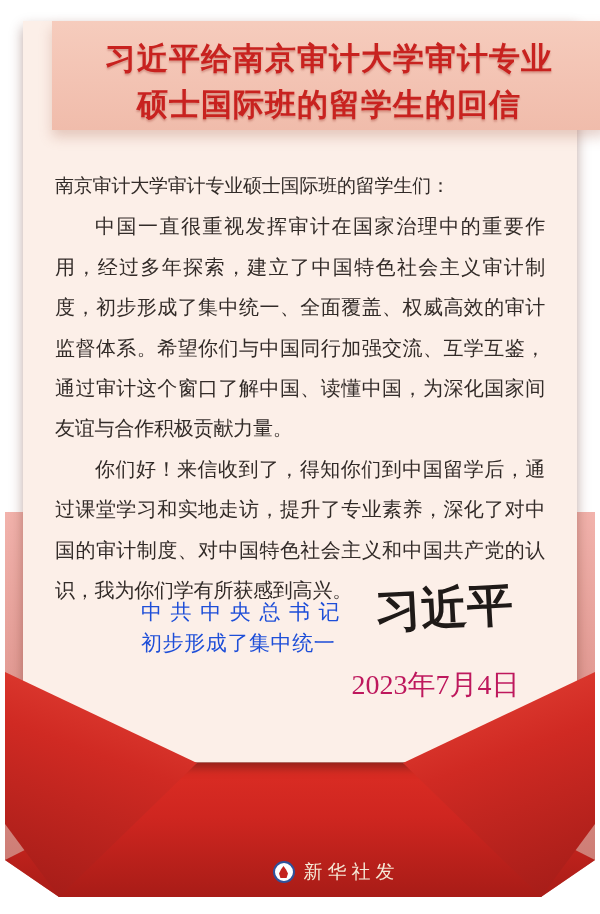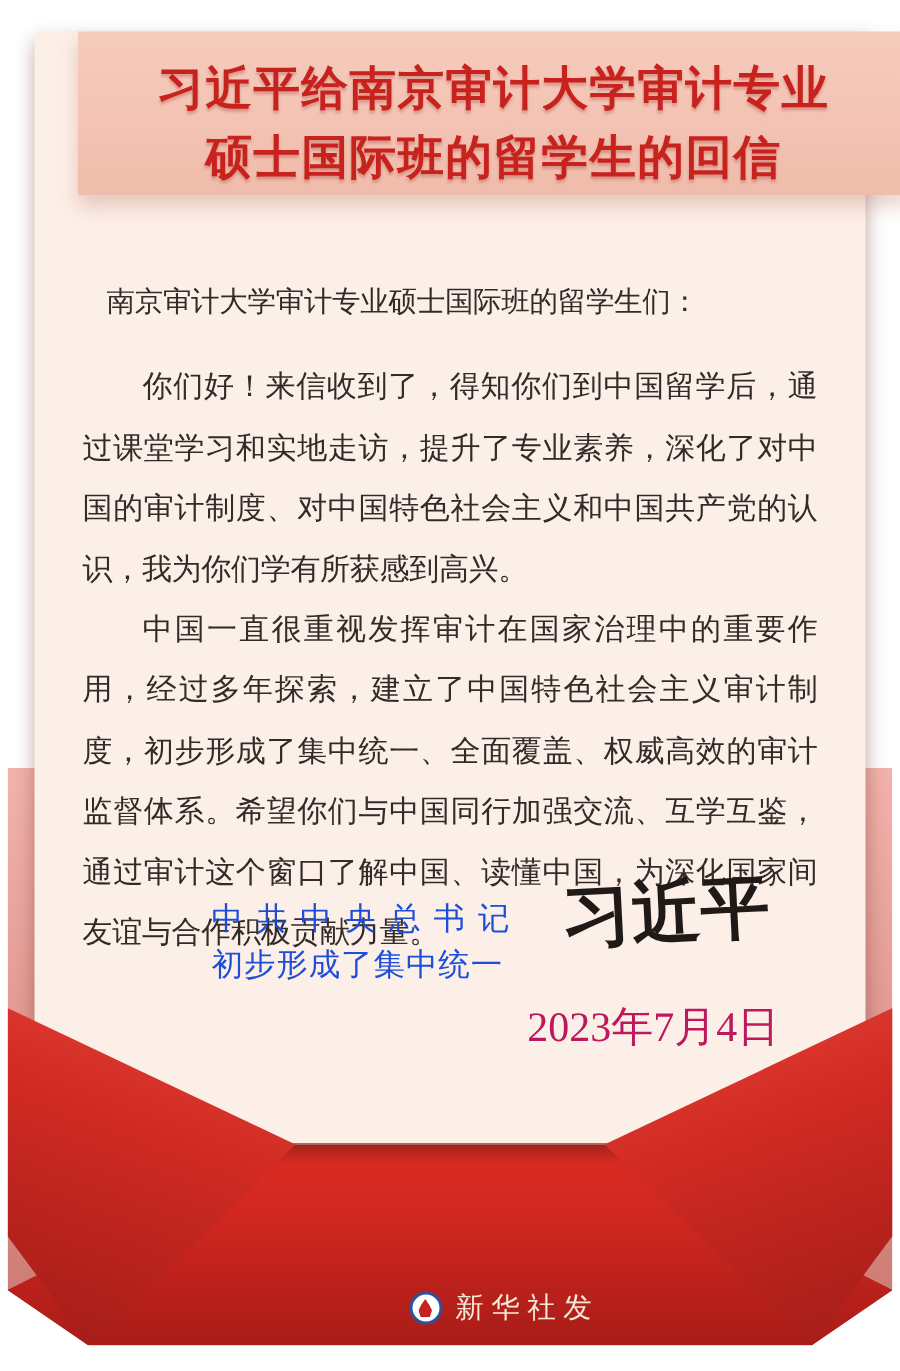--- a/index.html
+++ b/index.html
@@ -29,21 +29,21 @@
     font-size:31px;line-height:46px;font-weight:bold;color:#c8221f;
     letter-spacing:1px;
     text-shadow:0 2px 2px rgba(140,30,20,.28);
     white-space:nowrap;
   }
   .body{
     position:absolute;left:32px;top:145px;width:490px;
     font-size:20px;line-height:40.4px;color:#322b28;
     text-align:justify;letter-spacing:-0.2px;
   }
-  .salutation{margin:16px;font-size:19px;}
+  .salutation{margin:0;font-size:19px;}
   .para{margin:0;text-indent:2em;}
   
   .sig-titles{
     position:absolute;left:118px;top:576px;width:206px;
     font-size:21px;line-height:31px;color:#1d4ed8;white-space:nowrap;
   }
   .sig-title1{letter-spacing:8.6px;}
   .sig-title2{letter-spacing:0.6px;}
   .sig-name{
     position:absolute;left:352px;top:556px;width:160px;
@@ -99,22 +99,22 @@
 
   <div class="letter">
 
     <div class="banner">
       <div class="title-line">习近平给南京审计大学审计专业</div>
       <div class="title-line">硕士国际班的留学生的回信</div>
     </div>
 
     <div class="body">
       <p class="salutation">南京审计大学审计专业硕士国际班的留学生们：</p>
+      <p class="para">中国一直很重视发挥审计在国家治理中的重要作用，经过多年探索，建立了中国特色社会主义审计制度，初步形成了集中统一、全面覆盖、权威高效的审计监督体系。希望你们与中国同行加强交流、互学互鉴，通过审计这个窗口了解中国、读懂中国，为深化国家间友谊与合作积极贡献力量。</p>
       <p class="para">你们好！来信收到了，得知你们到中国留学后，通过课堂学习和实地走访，提升了专业素养，深化了对中国的审计制度、对中国特色社会主义和中国共产党的认识，我为你们学有所获感到高兴。</p>
-      <p class="para">中国一直很重视发挥审计在国家治理中的重要作用，经过多年探索，建立了中国特色社会主义审计制度，初步形成了集中统一、全面覆盖、权威高效的审计监督体系。希望你们与中国同行加强交流、互学互鉴，通过审计这个窗口了解中国、读懂中国，为深化国家间友谊与合作积极贡献力量。</p>
     </div>
 
     <div class="sig-titles">
       <div class="sig-title1">中共中央总书记</div>
       <div class="sig-title2">初步形成了集中统一</div>
     </div>
 
     <div class="sig-name">习近平</div>
 
     <div class="date-line">2023年7月4日</div>

